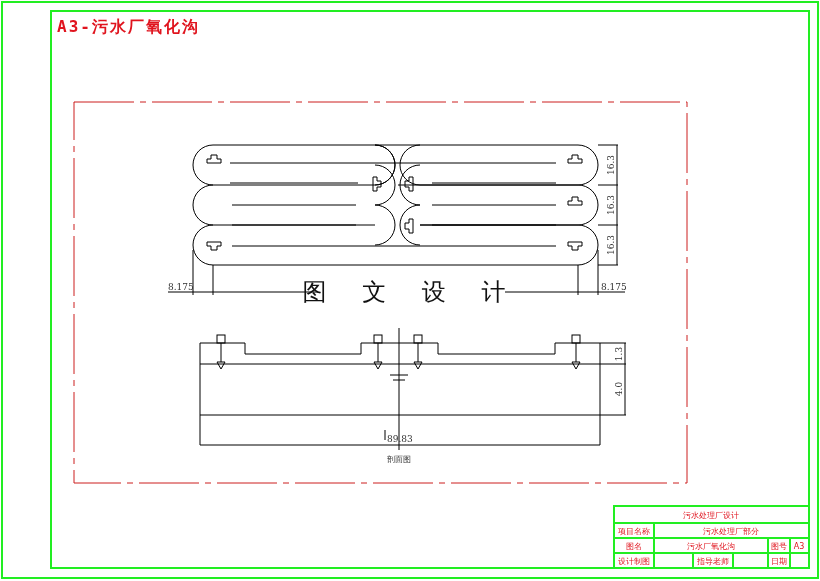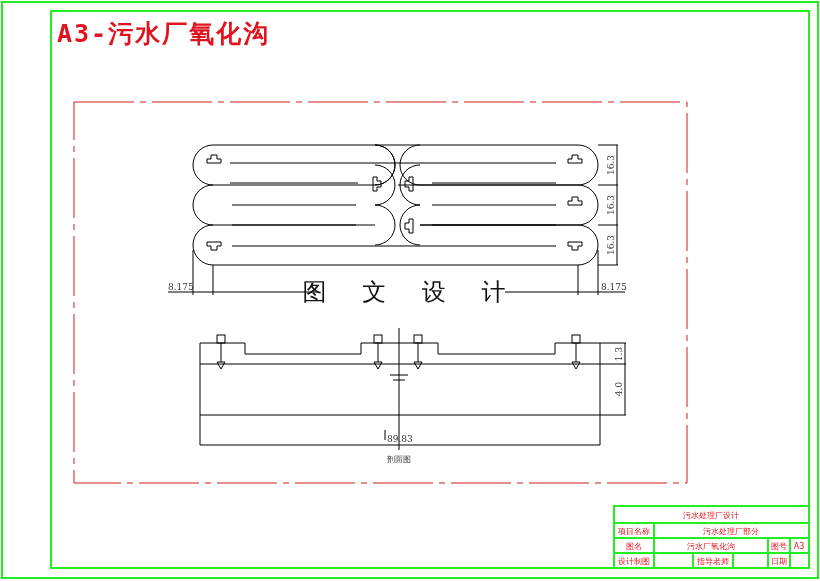--- a/index.html
+++ b/index.html
@@ -1,18 +1,18 @@
 <!DOCTYPE html>
 <html><head>
 <meta charset="utf-8">
 <style>
   html,body{margin:0;padding:0;background:#ffffff;}
   body{width:820px;height:581px;position:relative;overflow:hidden;font-family:"DejaVu Sans",sans-serif;}
   .abs{position:absolute;}
-  .sheet-title{left:57px;top:17px;font-size:25px;font-weight:bold;color:#e0141e;letter-spacing:2px;font-family:"DejaVu Sans Mono",monospace;}
+  .sheet-title{left:57px;top:17px;font-size:16px;font-weight:bold;color:#e0141e;letter-spacing:2px;font-family:"DejaVu Sans Mono",monospace;}
   svg{position:absolute;left:0;top:0;}
   .tb-text{font-size:8px;fill:#e0141e;font-family:"DejaVu Sans",sans-serif;}
   .dim-text{font-size:9px;fill:#333;font-family:"DejaVu Serif",serif;}
   .big-text{font-size:24px;fill:#111;font-family:"DejaVu Serif",serif;letter-spacing:14px;}
   .cap-text{font-size:8px;fill:#333;font-family:"DejaVu Sans",sans-serif;}
 </style>
 </head>
 <body>
 
 <svg width="820" height="581" viewBox="0 0 820 581">

